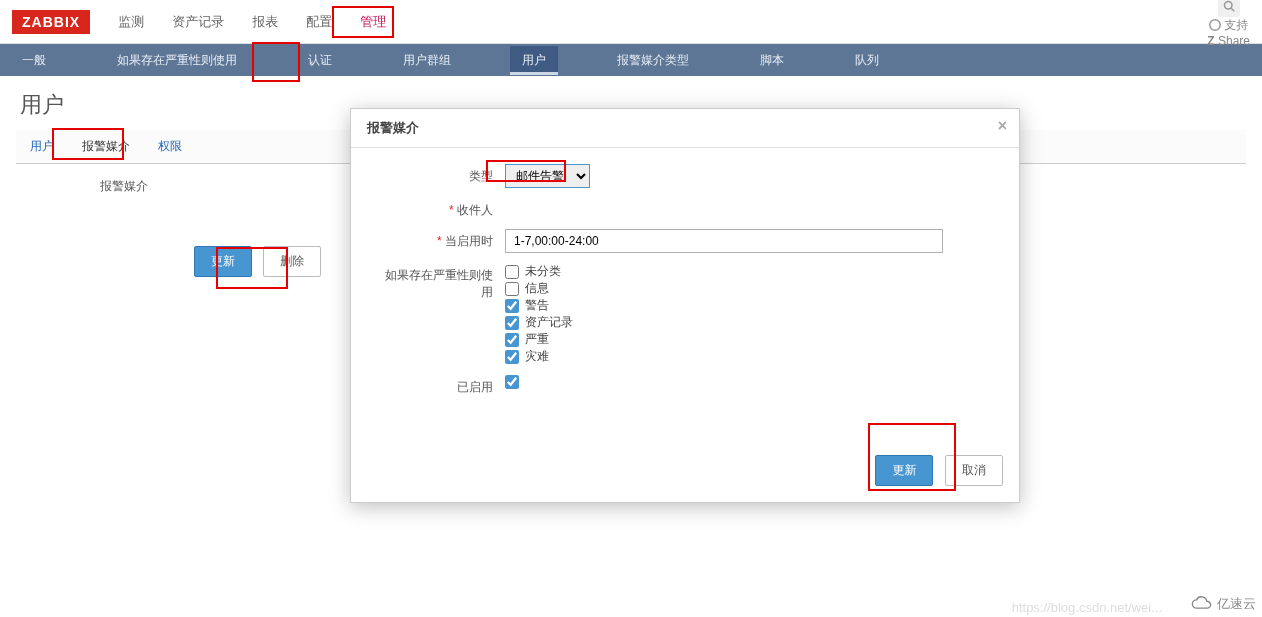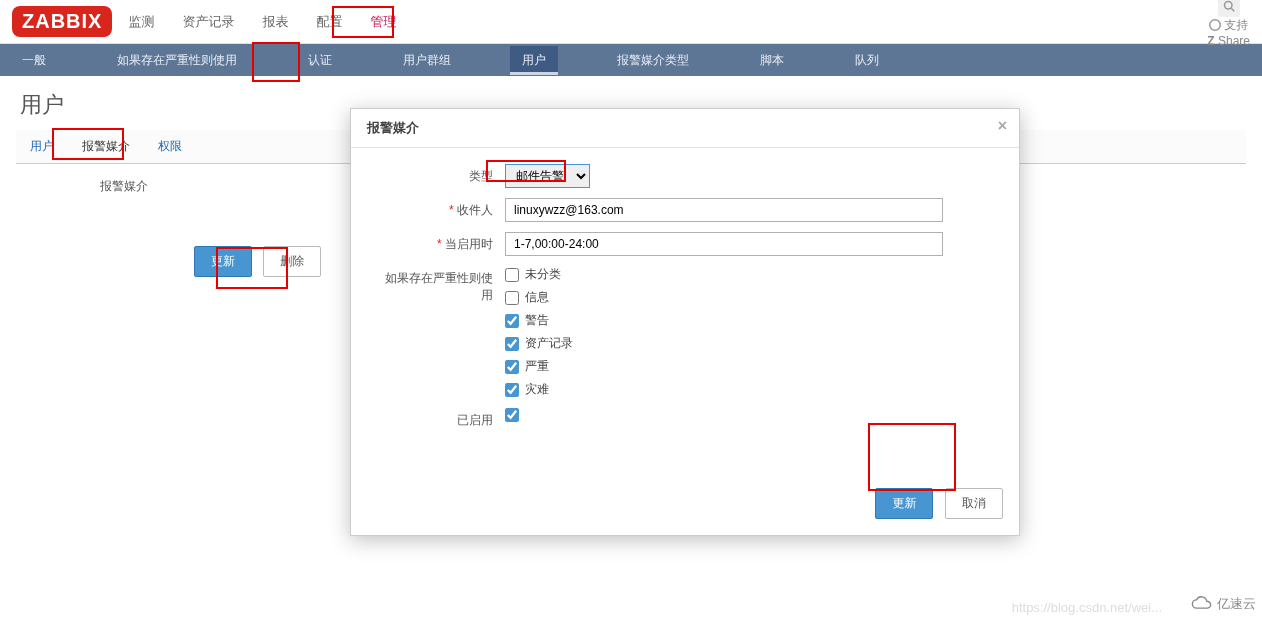--- a/index.html
+++ b/index.html
@@ -1,19 +1,19 @@
 <!DOCTYPE html>
 <html><head>
   <meta charset="utf-8">
   <style>
     * { margin: 0; padding: 0; box-sizing: border-box; font-family: Arial, "Microsoft YaHei", sans-serif; }
     body { background: #fff; width: 1262px; height: 617px; overflow: hidden; position: relative; font-size: 13px; }
     
     .topbar { height: 44px; border-bottom: 1px solid #e0e0e0; display: flex; align-items: center; padding: 0 12px; background: #fff; }
-    .logo { background: #d9261c; color: #fff; font-weight: bold; padding: 4px 10px; font-size: 20px; letter-spacing: 1px; margin-right: 4px; border-radius: 8px; }
+    .logo { background: #d9261c; color: #fff; font-weight: bold; padding: 4px 10px; font-size: 14px; letter-spacing: 1px; margin-right: 16px; }
     .topnav { display: flex; gap: 4px; }
     .topnav-item { padding: 8px 12px; color: #666; cursor: pointer; }
     .topnav-item.active { color: #be185d; }
     .topbar-right { margin-left: auto; display: flex; align-items: center; color: #888; font-size: 12px; flex-direction: column; }
     .search-icon-box { width: 22px; height: 22px; background: #f0f0f0; display: flex; justify-content: center; align-items: center; border-radius: 2px; }
 
     .subnav { height: 32px; background: #5e7696; display: flex; align-items: center; padding: 0 10px; gap: 47px; }
     .subnav-item { color: #e6edf5; padding: 6px 12px; font-size: 12px; cursor: pointer; }
     .subnav-item.active { background: #3f5b83; border-bottom: 3px solid #cdd6e4; padding-bottom: 3px; }
 
@@ -36,21 +36,21 @@
     .modal-overlay { position: absolute; top: 0; left: 0; right: 0; bottom: 0; }
     .modal { position: absolute; top: 108px; left: 350px; width: 670px; background: #fff; border: 1px solid #ccc; box-shadow: 0 4px 20px rgba(0,0,0,0.25); }
     .modal-header { padding: 10px 16px; font-weight: bold; color: #444; border-bottom: 1px solid #e0e0e0; font-size: 13px; position: relative; }
     .modal-close { position: absolute; right: 12px; top: 8px; color: #aaa; cursor: pointer; font-size: 16px; }
     .modal-body { padding: 16px 24px 4px; }
     .m-row { display: flex; align-items: flex-start; margin-bottom: 10px; }
     .m-lbl { width: 130px; text-align: right; padding-right: 12px; color: #555; font-size: 12px; padding-top: 4px; }
     .m-lbl .req { color: #d9261c; }
     .m-val select { border: 1px solid #4796d2; padding: 3px 6px; font-size: 12px; min-width: 85px; }
     .m-val input[type="text"] { border: 1px solid #b0b0b0; padding: 4px 8px; font-size: 12px; width: 438px; }
-    .chk-list { display: flex; flex-direction: column; gap: 6px; }
+    .chk-list { display: flex; flex-direction: column; }
     .chk-item { display: flex; align-items: center; gap: 6px; font-size: 12px; color: #444; }
     .chk-item input { width: 14px; height: 14px; accent-color: #4796d2; }
     .modal-footer { padding: 10px 16px 16px; text-align: right; }
     .modal-footer .btn { margin-left: 8px; }
 
     .watermark { position: absolute; bottom: 2px; right: 100px; color: #ddd; font-size: 13px; }
     .wm2 { position: absolute; bottom: 4px; right: 6px; color: #888; font-size: 13px; display:flex; align-items:center; gap:4px; }
     .hl-float1 { position: absolute; border: 2px solid #e60000; }
     .hlA { top: 128px; left: 52px; width: 72px; height: 32px; }
     .hlB { top: 247px; left: 216px; width: 72px; height: 42px; }
@@ -127,21 +127,20 @@
       <div class="m-row">
         <div class="m-lbl">类型</div>
         <div class="m-val">
           <select>
             <option>邮件告警</option>
           </select>
         </div>
       </div>
       <div class="m-row">
         <div class="m-lbl"><span class="req">*</span> <span>收件人</span></div>
-        <div class="m-val"><input type="text" value="linuxywzz@163.com" style=""></div>
       </div>
       <div class="m-row">
         <div class="m-lbl"><span class="req">*</span> <span>当启用时</span></div>
         <div class="m-val"><input type="text" value="1-7,00:00-24:00" style=""></div>
       </div>
       <div class="m-row">
         <div class="m-lbl">如果存在严重性则使用</div>
         <div class="m-val">
           <div class="chk-list">
             <label class="chk-item">

